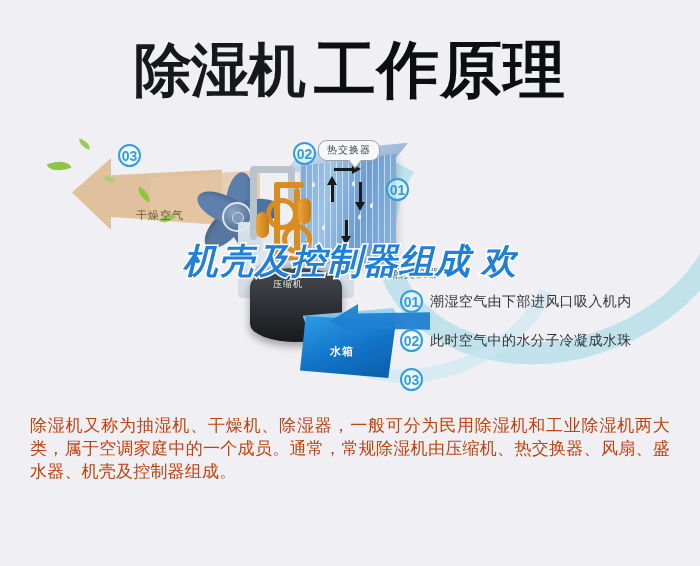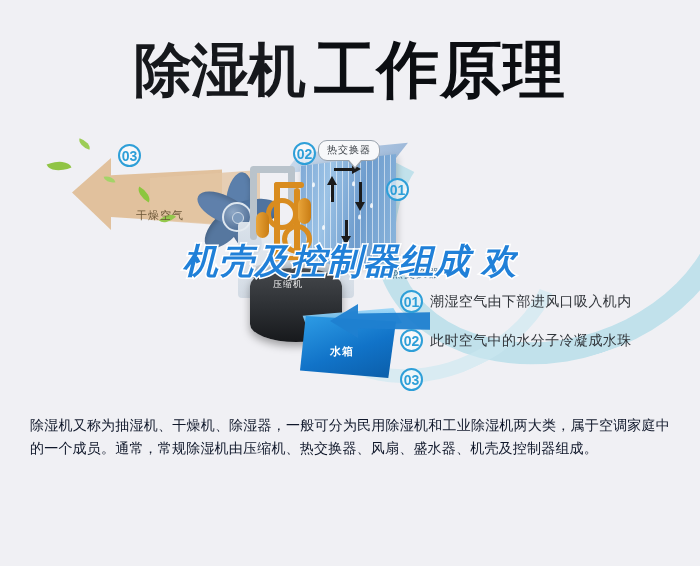--- a/index.html
+++ b/index.html
@@ -201,21 +201,21 @@
   }
   .wm-line{
     font-size:35px;line-height:41px;color:#2080d8;letter-spacing:1px;
     -webkit-text-stroke:3px #ffffff;paint-order:stroke fill;
     text-shadow:0 0 1px #ffffff;
   }
 
   
   .copy{position:absolute;left:0;top:414px;width:700px;padding:0 30px;box-sizing:border-box;}
   .copy p{
-    margin:0 0 8px 0;font-size:14px;line-height:23px;color:#0f172a;
+    margin:0 0 8px 0;font-size:17px;line-height:23px;color:#c2410c;
     letter-spacing:.2px;text-align:justify;
   }
   .copy p.gap{margin-top:16px;}
 </style>
 </head>
 <body>
 
 <div id="page">
 
   <div class="title-wrap">

